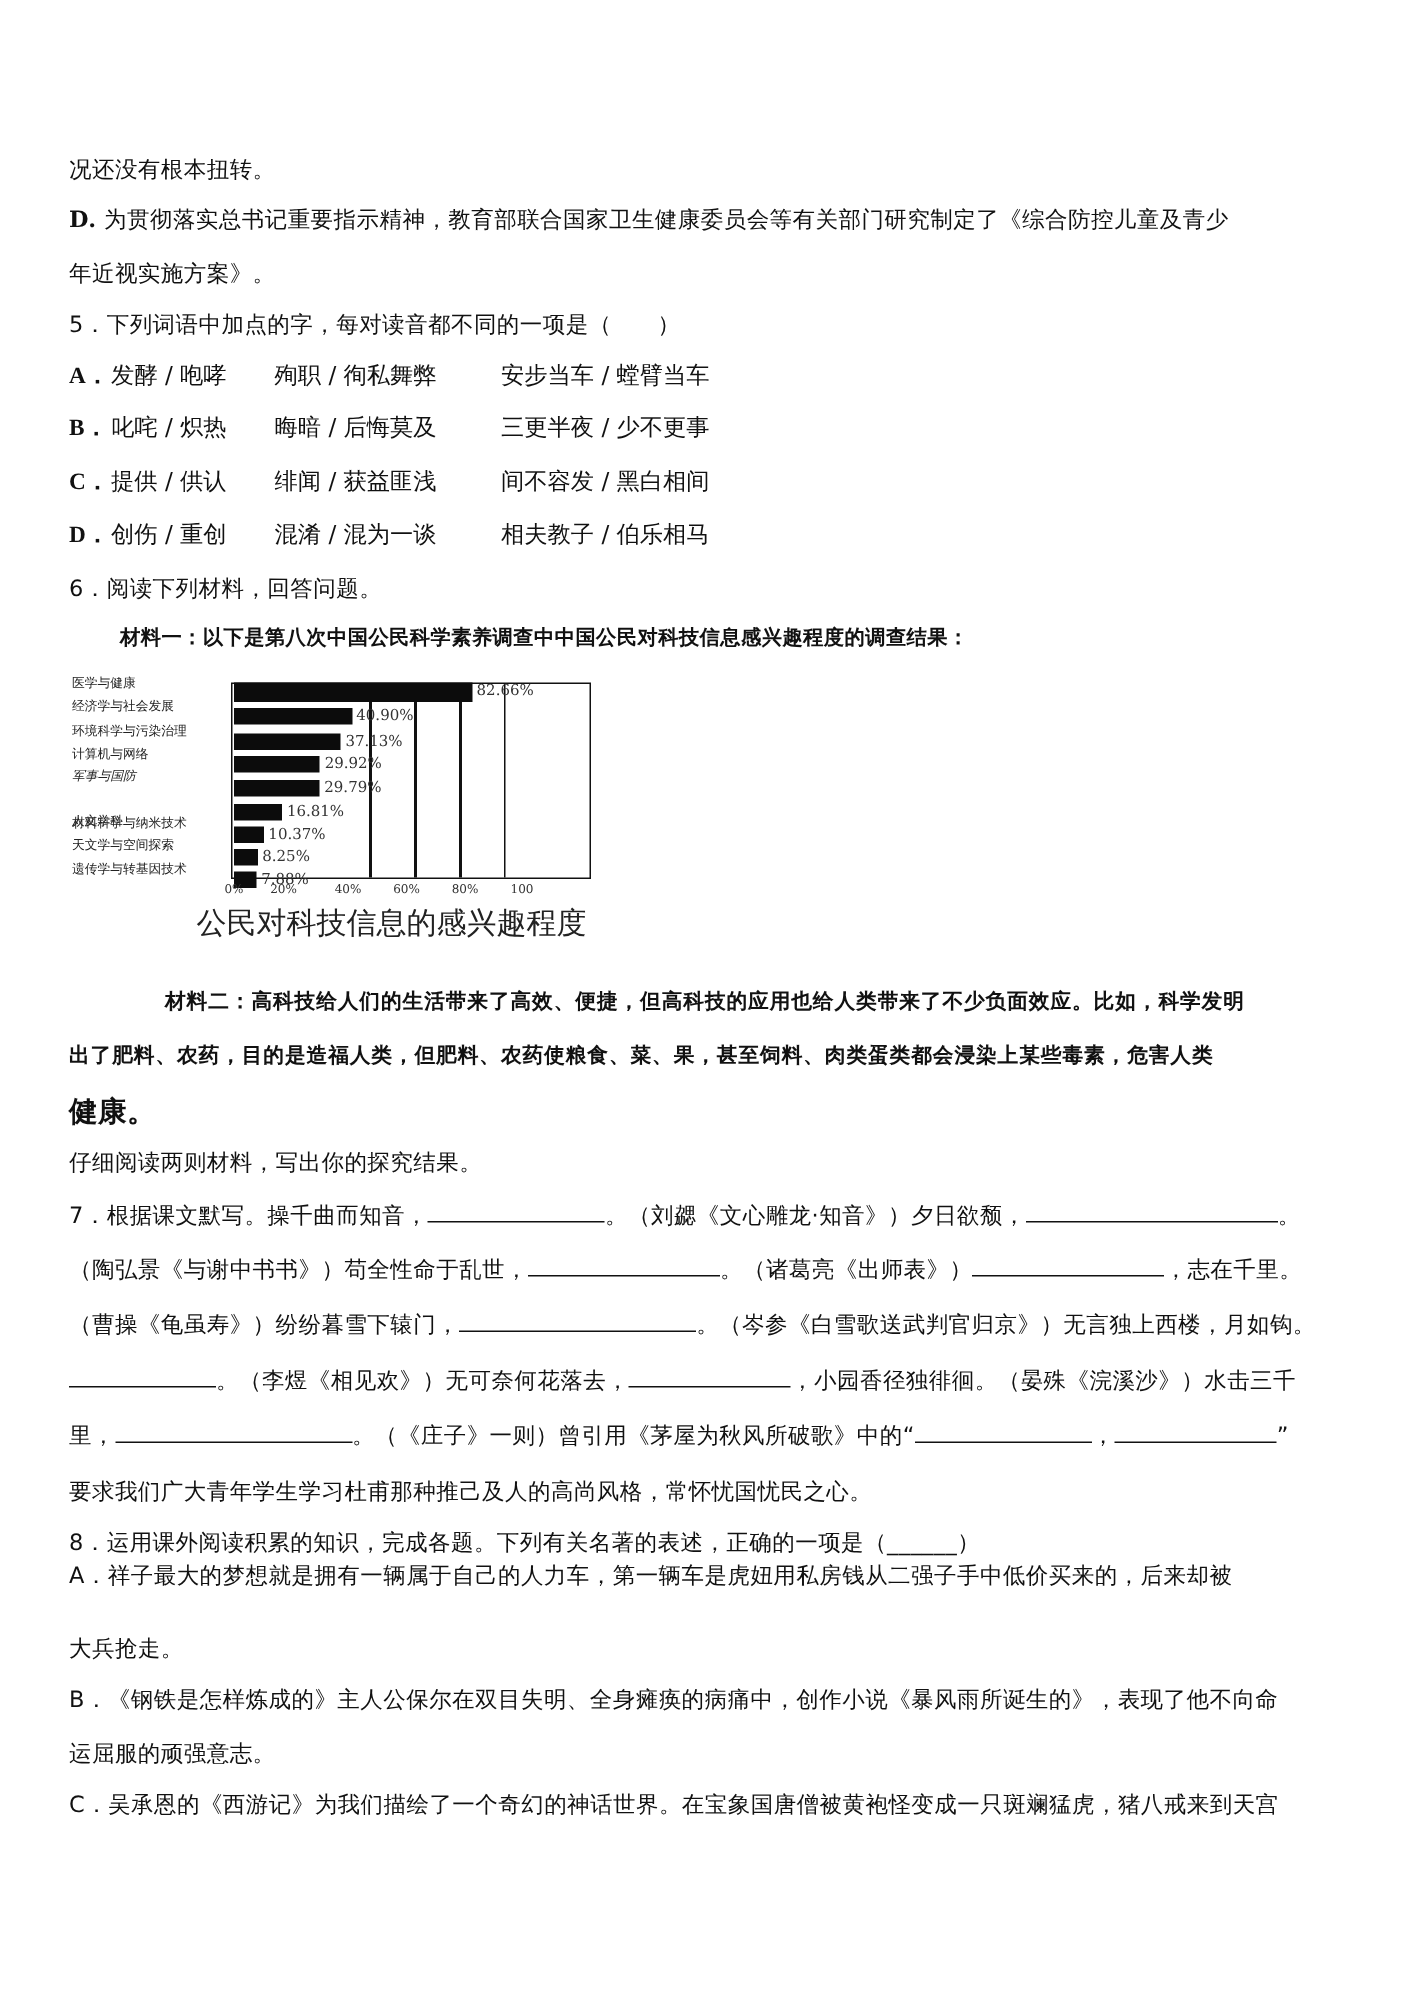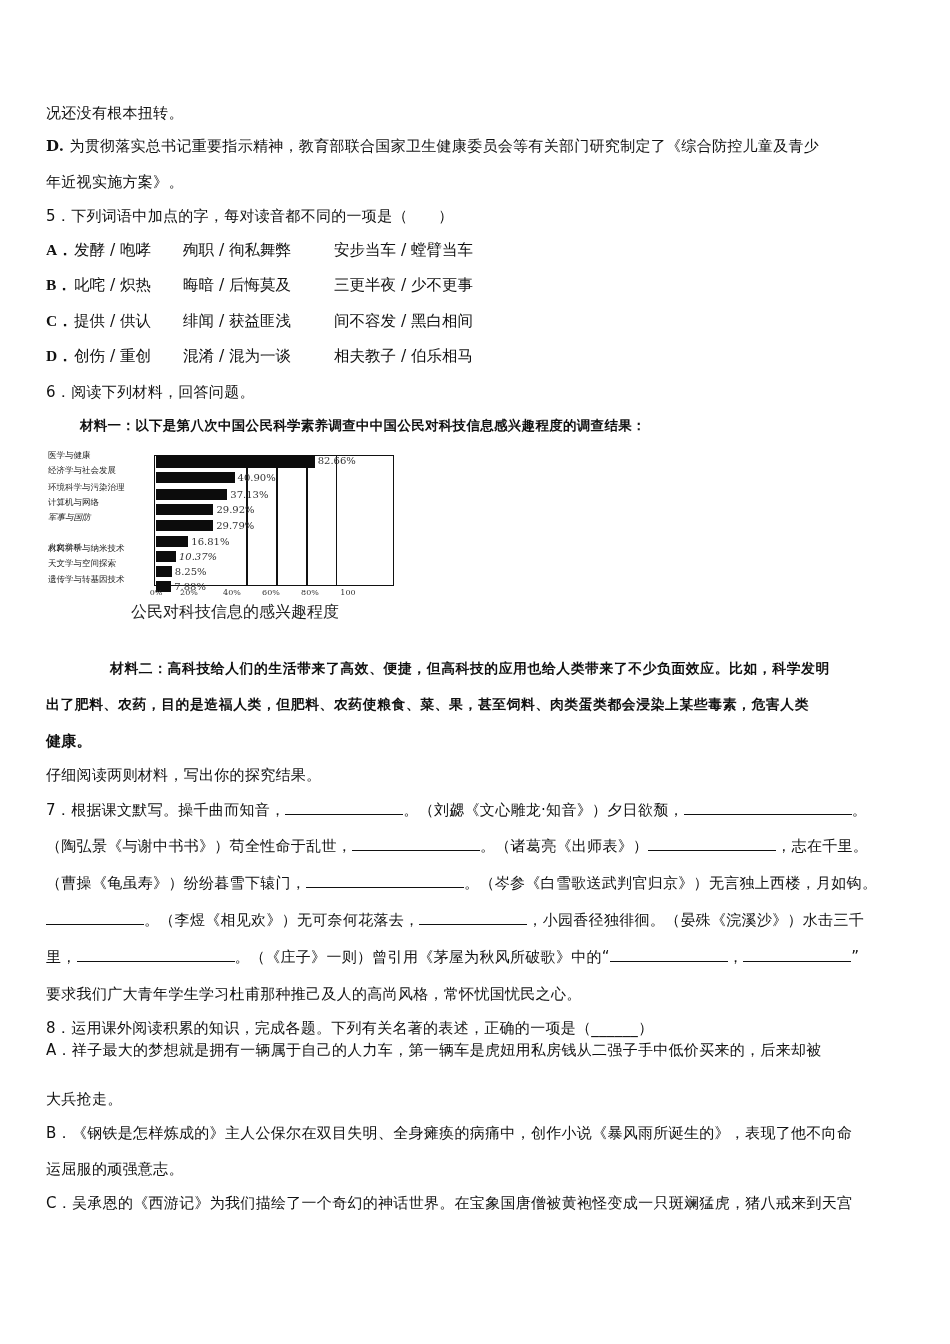--- a/index.html
+++ b/index.html
@@ -12,21 +12,21 @@
     .opt .k { font-weight:bold; font-family:"Liberation Serif",serif; display:inline-block; width:28px; }
     .opt .c { position:absolute; top:0; }
     .blank { display:inline-block; border-bottom:1px solid #111; height:15px; vertical-align:baseline; }
     .chart { position:absolute; left:46px; top:445px; width:320px; height:180px; }
     .chart .cat { position:absolute; left:2px; font-size:8.5px; color:#222; white-space:nowrap; font-family:"DejaVu Serif",serif; }
     .chart .plot { position:absolute; left:108px; top:10px; width:240px; height:131px; border:1.5px solid #111; box-sizing:border-box; }
     .chart .grid { position:absolute; top:0; bottom:0; width:1.5px; background:#111; }
     .chart .bar { position:absolute; left:0; height:11px; background:#0c0c0c; }
     .chart .val { position:absolute; font-size:10px; color:#333; font-family:"DejaVu Serif",serif; white-space:nowrap; }
     .chart .tick { position:absolute; top:143px; font-size:8px; color:#333; font-family:"DejaVu Serif",serif; transform:translateX(-50%); }
-    .chart .title { position:absolute; left:85px; top:157px; font-size:16px; font-family:"DejaVu Serif",serif; color:#222; white-space:nowrap; }
+    .chart .title { position:absolute; left:85px; top:157px; font-size:20px; font-family:"DejaVu Serif",serif; color:#222; white-space:nowrap; }
   </style>
 </head>
 <body>
 
 <div class="line" style="top:103px;">况还没有根本扭转。</div>
 <div class="line" style="top:136px;">
   <span class="bold serif">D.</span>
   <span>为贯彻落实总书记重要指示精神，教育部联合国家卫生健康委员会等有关部门研究制定了《综合防控儿童及青少</span>
 </div>
 <div class="line" style="top:172px;">年近视实施方案》。</div>
@@ -85,39 +85,39 @@
       <div class="val" style="left: 191.528px; top: 27px;">40.90%</div>
       <div class="bar" style="left: 110px; top: 44px; width: 71.2896px;"></div>
       <div class="val" style="left: 184.29px; top: 44px;">37.13%</div>
       <div class="bar" style="left: 110px; top: 59px; width: 57.4464px;"></div>
       <div class="val" style="left: 170.446px; top: 59px;">29.92%</div>
       <div class="bar" style="left: 110px; top: 75px; width: 57.1968px;"></div>
       <div class="val" style="left: 170.197px; top: 75px;">29.79%</div>
       <div class="bar" style="left: 110px; top: 91px; width: 32.2752px;"></div>
       <div class="val" style="left: 145.275px; top: 91px;">16.81%</div>
       <div class="bar" style="left: 110px; top: 106px; width: 19.9104px;"></div>
-      <div class="val" style="left: 132.91px; top: 106px; font-style: italic;">10.37%</div>
+      <div class="val" style="left: 132.91px; top: 106px;">10.37%</div>
       <div class="bar" style="left: 110px; top: 121px; width: 15.84px;"></div>
       <div class="val" style="left: 128.84px; top: 121px;">8.25%</div>
       <div class="bar" style="left: 110px; top: 136px; width: 15.1296px;"></div>
       <div class="val" style="left: 128.13px; top: 136px;">7.88%</div>
     </div>
 
   <div class="tick" style="left:110px;">0%</div>
   <div class="tick" style="left:143px;">20%</div>
   <div class="tick" style="left:186px;">40%</div>
   <div class="tick" style="left:225px;">60%</div>
   <div class="tick" style="left:264px;">80%</div>
   <div class="tick" style="left:302px;">100</div>
   <div class="title">公民对科技信息的感兴趣程度</div>
 </div>
 
 <div class="line bold serif" style="top:658px; left:80px; font-size:13.8px; letter-spacing:0.6px;margin-left:30px;">材料二：高科技给人们的生活带来了高效、便捷，但高科技的应用也给人类带来了不少负面效应。比如，科学发明</div>
 <div class="line bold serif" style="top:694px; font-size:13.8px; letter-spacing:0.6px;">出了肥料、农药，目的是造福人类，但肥料、农药使粮食、菜、果，甚至饲料、肉类蛋类都会浸染上某些毒素，危害人类</div>
-<div class="line bold serif" style="top:731px; font-size:15px;">健康。</div>
+<div class="line bold serif" style="top:731px; font-size:19px;">健康。</div>
 <div class="line" style="top:765px;">仔细阅读两则材料，写出你的探究结果。</div>
 
 <div class="line" style="top:799px;">
   <span>7．根据课文默写。操千曲而知音，</span><span class="blank" style="width:118px;"></span><span>。（刘勰《文心雕龙·知音》）夕日欲颓，</span><span class="blank" style="width:168px;"></span><span>。</span>
 </div>
 <div class="line" style="top:835px;">
   <span>（陶弘景《与谢中书书》）苟全性命于乱世，</span><span class="blank" style="width:128px;"></span><span>。（诸葛亮《出师表》）</span><span class="blank" style="width:128px;"></span><span>，志在千里。</span>
 </div>
 <div class="line" style="top:872px;">
   <span>（曹操《龟虽寿》）纷纷暮雪下辕门，</span><span class="blank" style="width:158px;"></span><span>。（岑参《白雪歌送武判官归京》）无言独上西楼，月如钩。</span>

